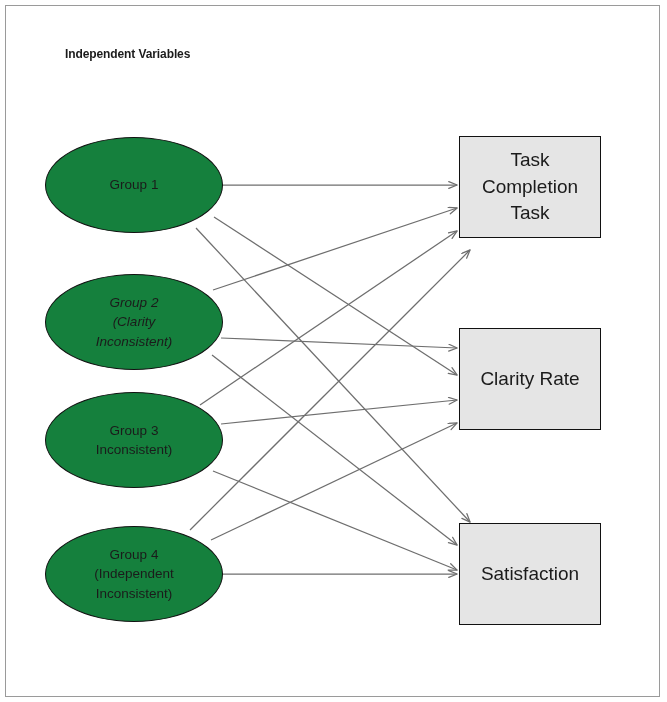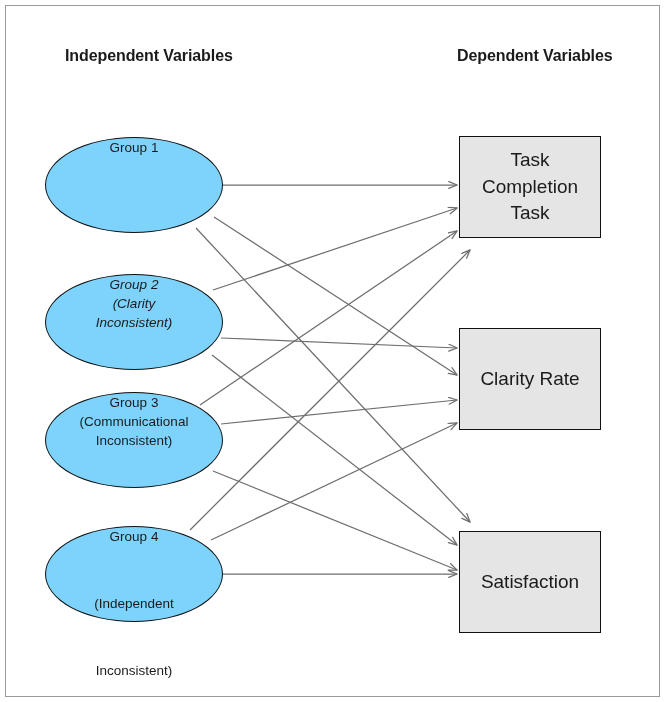--- a/index.html
+++ b/index.html
@@ -29,38 +29,39 @@
   }
   #edge-layer {
     position: absolute;
     left: 0;
     top: 0;
     width: 667px;
     height: 702px;
   }
   .col-header {
     position: absolute;
-    font-size: 16px;
+    font-size: 12px;
     font-weight: bold;
     color: #1b1b1b;
     letter-spacing: -0.1px;
     white-space: nowrap;
   }
   #header-independent { left: 65px; top: 47px; }
   #header-dependent   { left: 457px; top: 47px; }
 
   .node-ellipse {
     position: absolute;
     border: 1.7px solid #111111;
     border-radius: 50%;
-    background: #7dd3fc;
+    background: #15803d;
     box-sizing: border-box;
     display: flex;
     flex-direction: column;
     align-items: center;
+    justify-content: center;
     text-align: center;
     color: #1b1b1b;
     font-size: 13.5px;
     line-height: 1.42;
   }
   .node-box {
     position: absolute;
     border: 1.7px solid #111111;
     background: #e5e5e5;
     box-sizing: border-box;
@@ -102,50 +103,48 @@
       <path d="M221,424 L457,400"></path>
       <path d="M213,471 L457,570"></path>
 
       <path d="M190,530 L470,250"></path>
       <path d="M211,540 L457,423"></path>
       <path d="M222,574 L457,574"></path>
     </g>
   </svg>
 
   <div class="col-header" id="header-independent">Independent Variables</div>
-  <div class="col-header" id="header-dependent">Dependent Variables</div>
 
   <div class="node-ellipse" style="left:45px; top:137px; width:178px; height:96px;">
     <span class="node-line">Group 1</span>
   </div>
 
   <div class="node-ellipse" style="left:45px; top:274px; width:178px; height:96px;font-style:italic;">
     <span class="node-line">Group 2</span>
     <span class="node-line">(Clarity</span>
     <span class="node-line">Inconsistent)</span>
   </div>
 
   <div class="node-ellipse" style="left:45px; top:392px; width:178px; height:96px;">
     <span class="node-line">Group 3</span>
-    <span class="node-line">(Communicational</span>
     <span class="node-line">Inconsistent)</span>
   </div>
 
-  <div class="node-ellipse" style="left:45px; top:526px; width:178px; height:96px;gap:48px;">
+  <div class="node-ellipse" style="left:45px; top:526px; width:178px; height:96px;">
     <span class="node-line">Group 4</span>
     <span class="node-line">(Independent</span>
     <span class="node-line">Inconsistent)</span>
   </div>
 
   <div class="node-box" style="left:459px; top:136px; width:142px; height:102px; flex-direction:column;">
     <span class="node-line">Task Completion</span>
     <span class="node-line">Task</span>
   </div>
 
   <div class="node-box" style="left:459px; top:328px; width:142px; height:102px;">
     <span class="node-line">Clarity Rate</span>
   </div>
 
-  <div class="node-box" style="left:459px; top:523px; width:142px; height:102px;margin-top:8px;">
+  <div class="node-box" style="left:459px; top:523px; width:142px; height:102px;">
     <span class="node-line">Satisfaction</span>
   </div>
 
 </div>
 
 </body></html>

